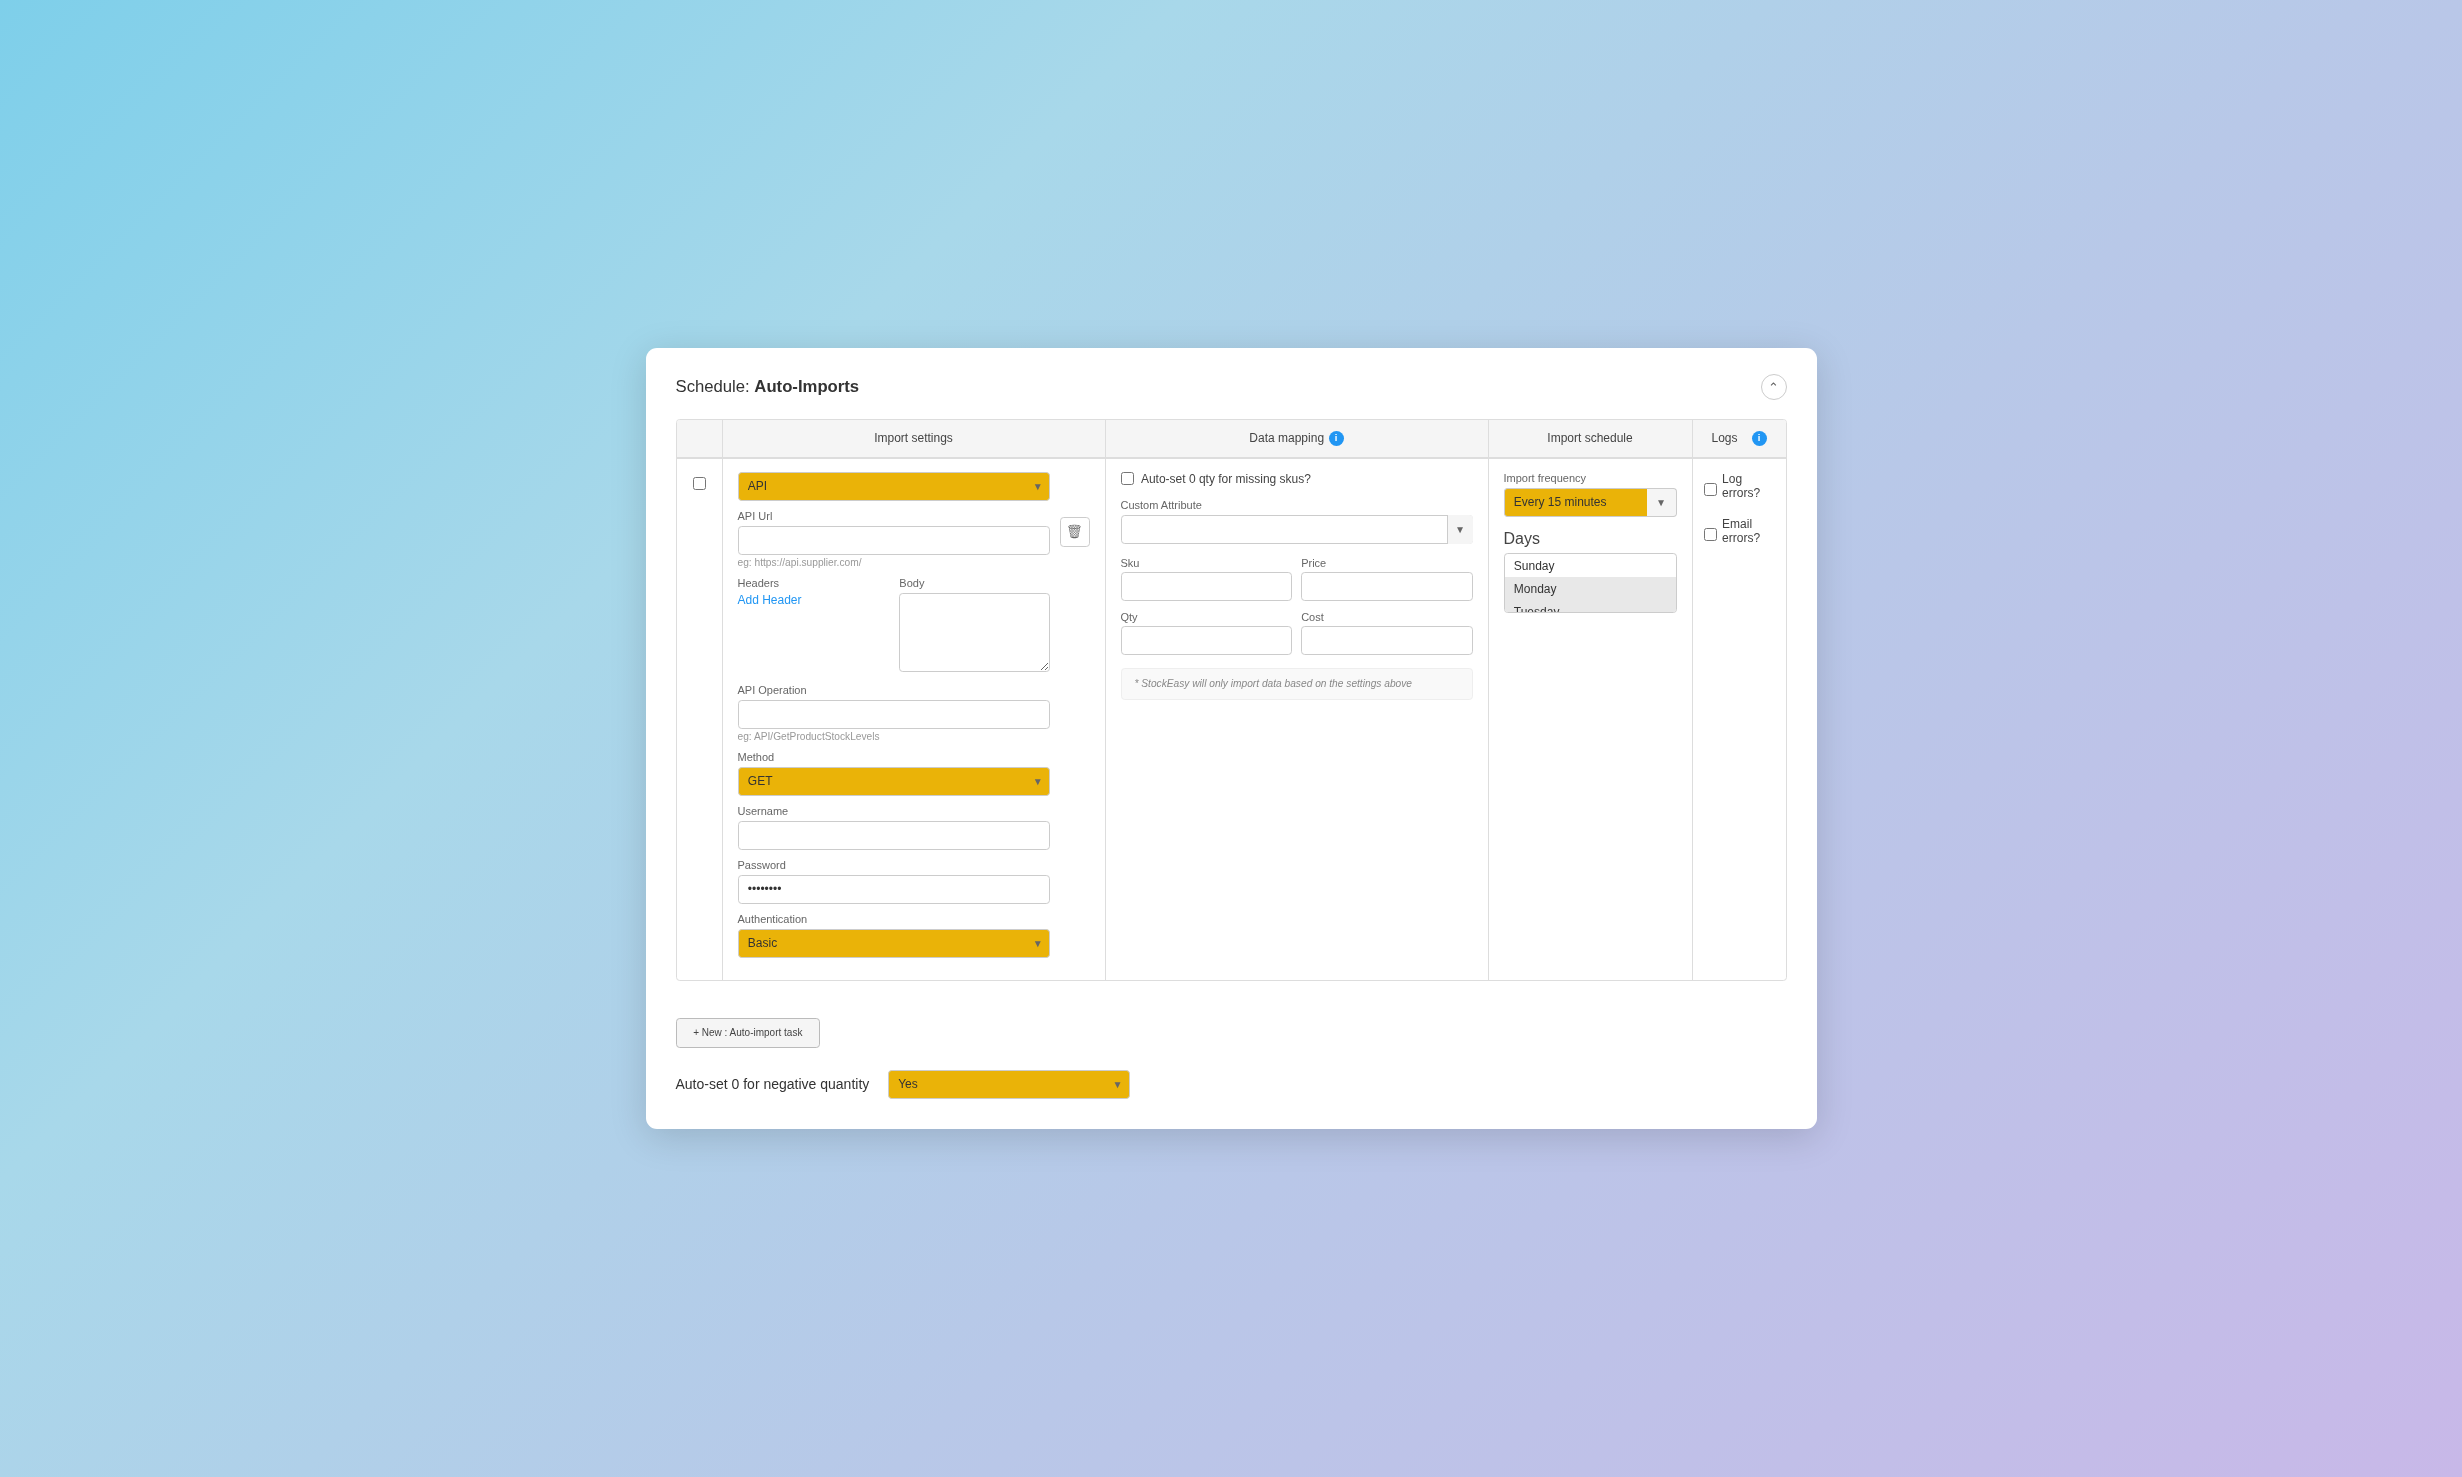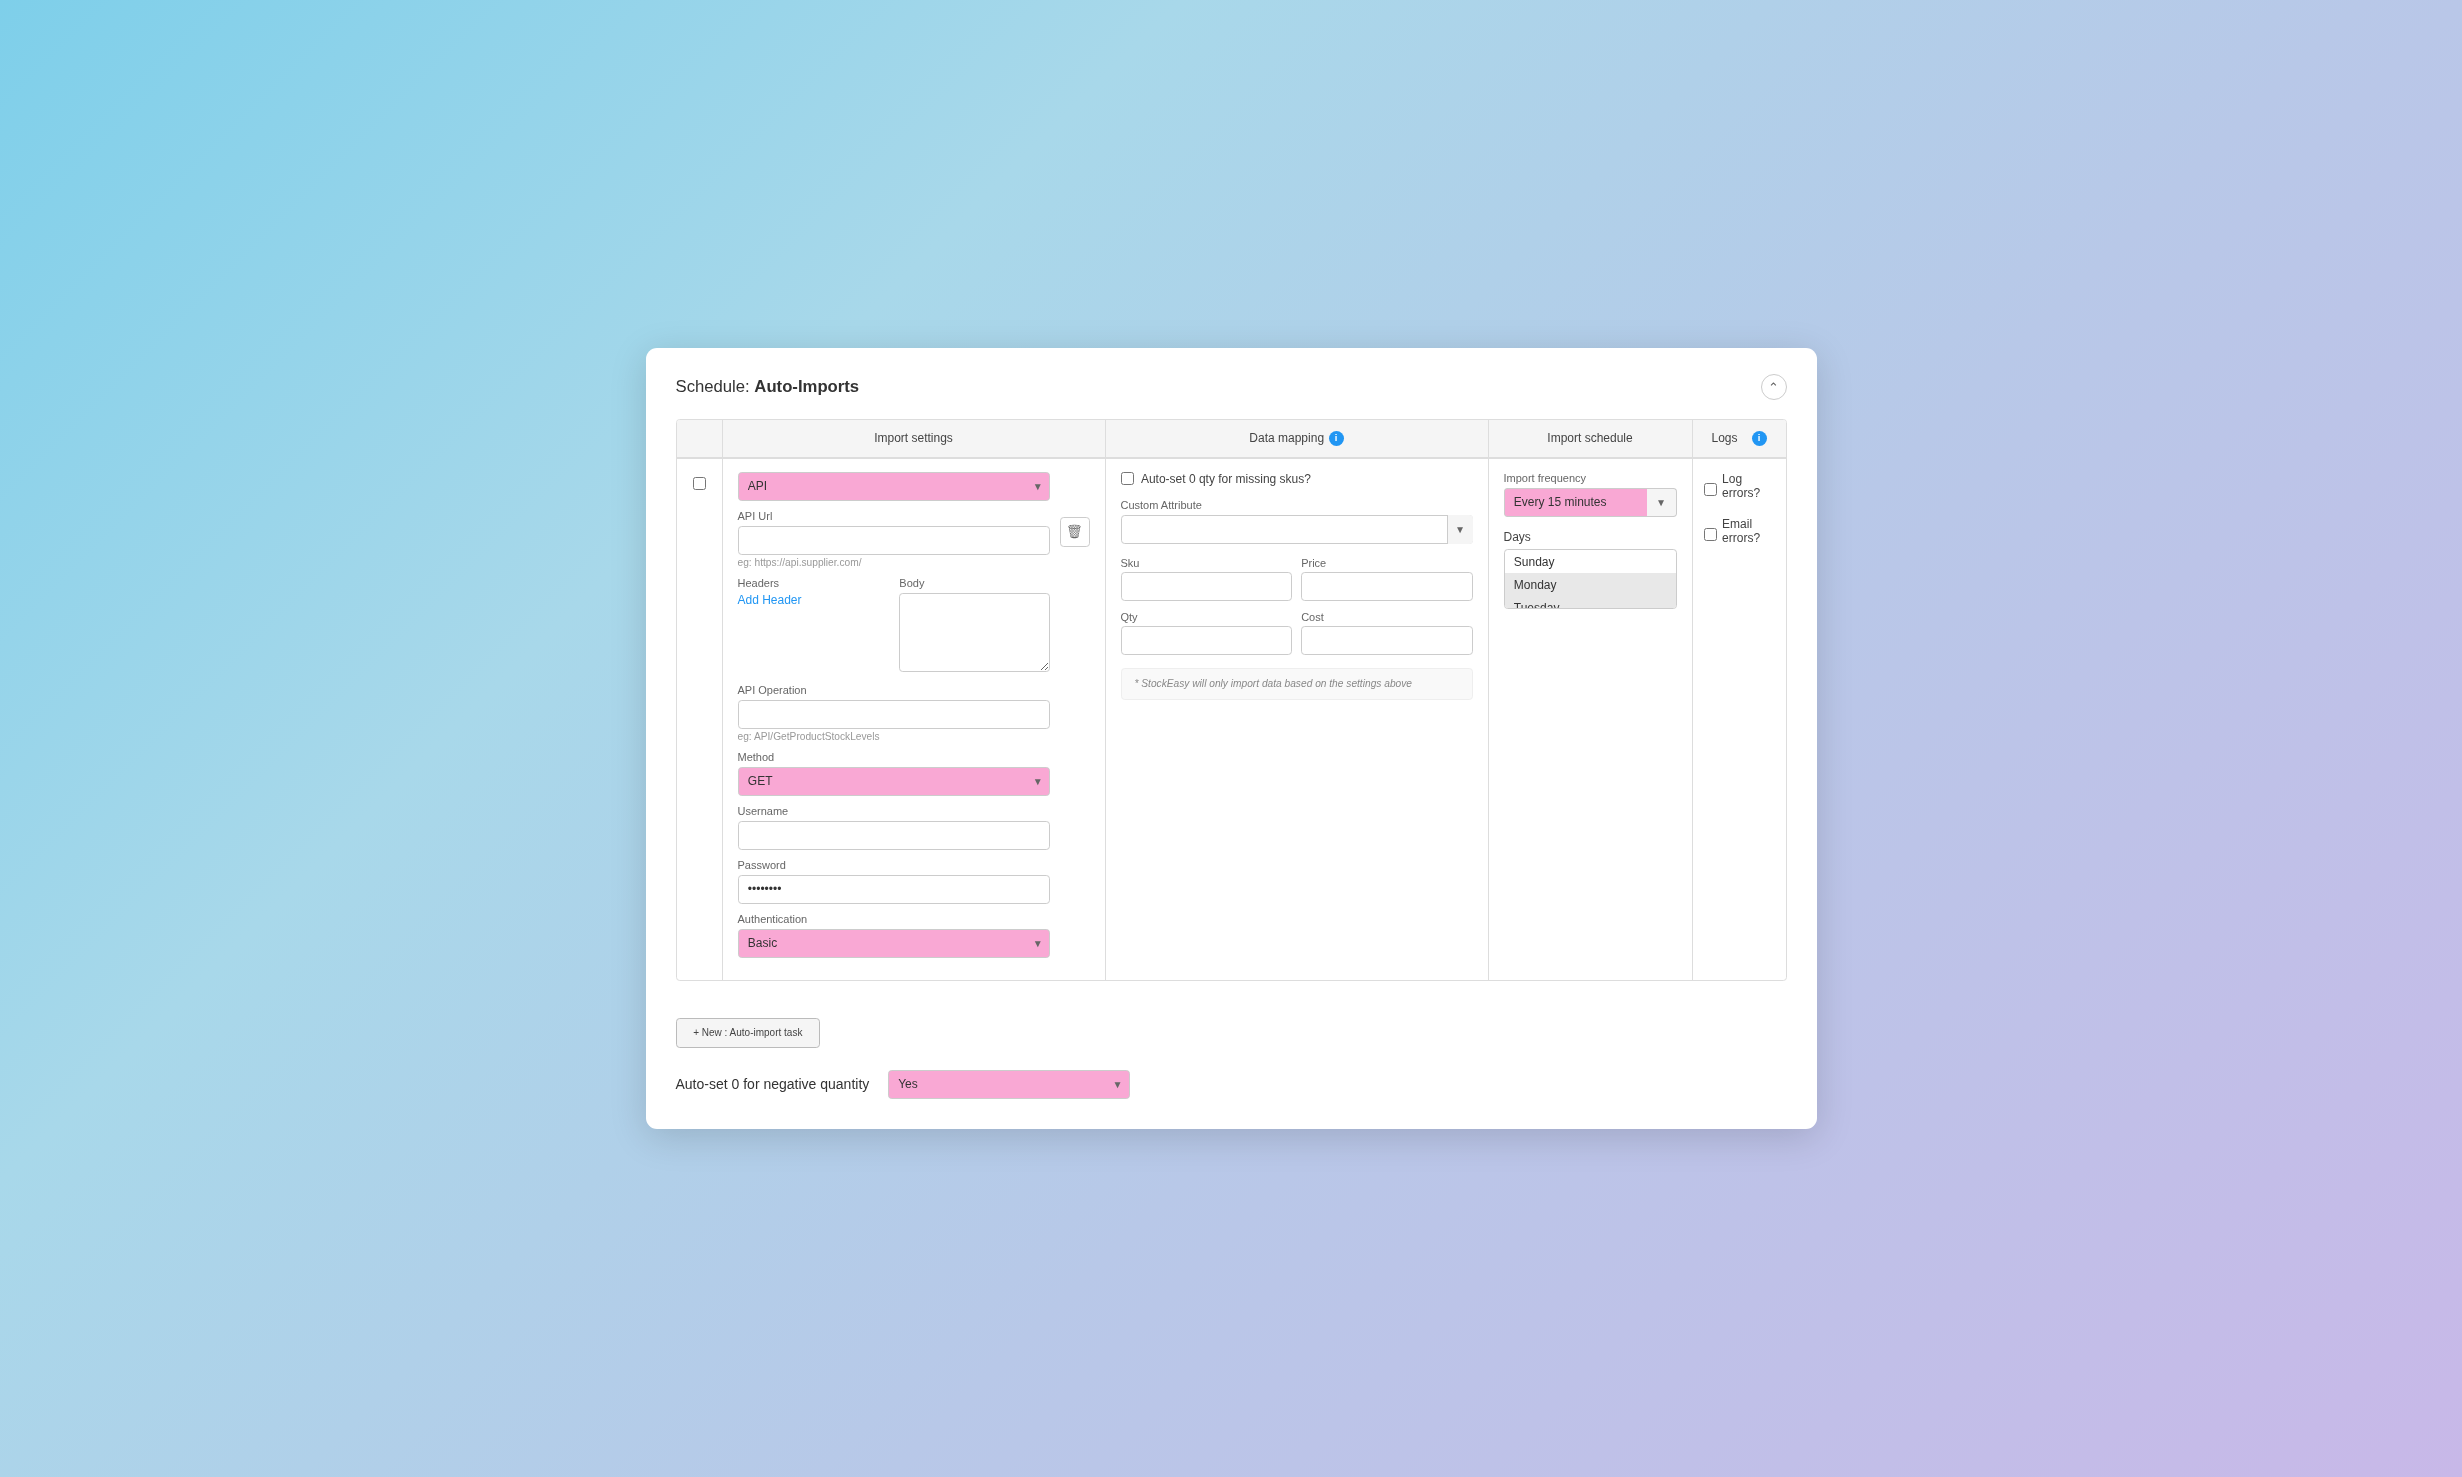--- a/index.html
+++ b/index.html
@@ -164,21 +164,21 @@
 
     .select-wrapper select,
     select {
       appearance: none;
       -webkit-appearance: none;
       width: 100%;
       padding: 6.5px 28px 6.5px 9.3px;
       border: 0.9px solid #ccc;
       border-radius: 3.7px;
       font-size: 12px;
-      background: #f9a8d4;
+      background: #eab308;
       cursor: pointer;
       color: #333;
     }
 
     .select-arrow {
       position: absolute;
       right: 7.4px;
       top: 50%;
       transform: translateY(-50%);
       pointer-events: none;
@@ -321,21 +321,21 @@
       border: 0.9px solid #ccc;
       border-left: none;
       background: #f5f5f5;
       border-radius: 0 3.7px 3.7px 0;
       cursor: pointer;
       color: #666;
       font-size: 10.2px;
     }
 
     .days-label {
-      font-size: 12px;
+      font-size: 16px;
       color: #444;
       margin-bottom: 5.6px;
     }
 
     .days-listbox {
       border: 0.9px solid #ccc;
       border-radius: 3.7px;
       overflow-y: auto;
       height: 60px;
       font-size: 12px;

